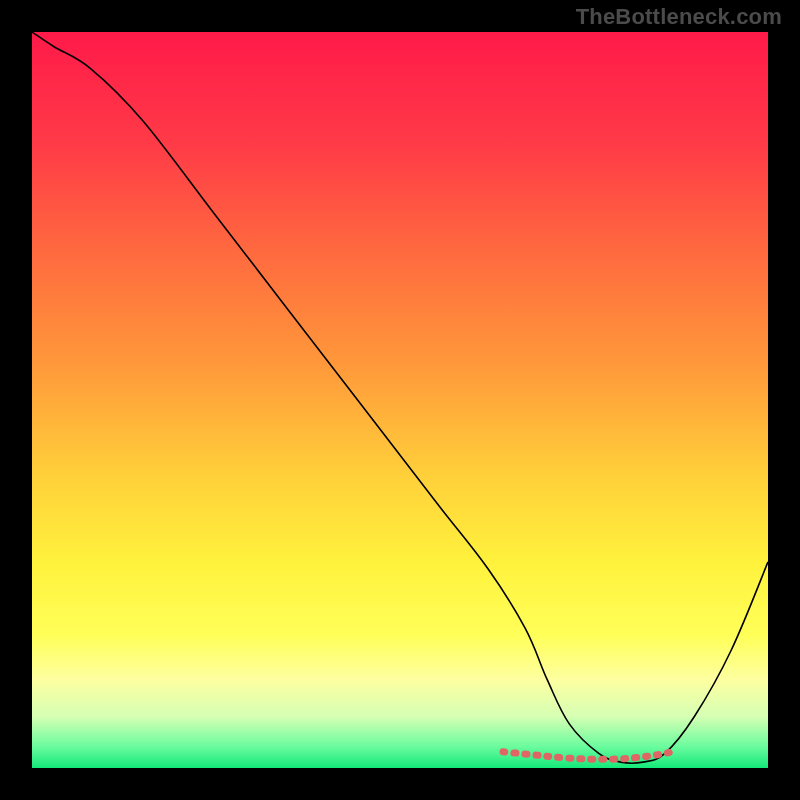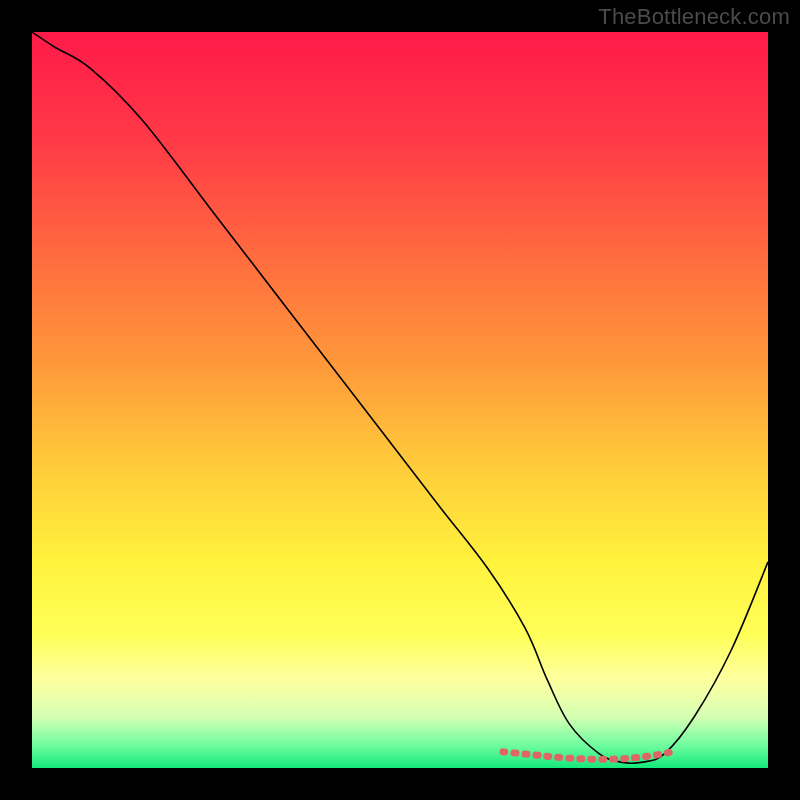--- a/index.html
+++ b/index.html
@@ -13,23 +13,23 @@
   }
   .frame {
     position: relative;
     width: 800px;
     height: 800px;
     background: #000;
   }
   .watermark {
     position: absolute;
     top: 4px;
-    right: 10px;
+    right: 18px;
     font-size: 22px;
-    font-weight: normal;
+    font-weight: bold;
     color: #4b4b4b;
     letter-spacing: 0.2px;
     z-index: 10;
   }
   .plot-area {
     position: absolute;
     left: 32px;
     top: 32px;
     width: 736px;
     height: 736px;

